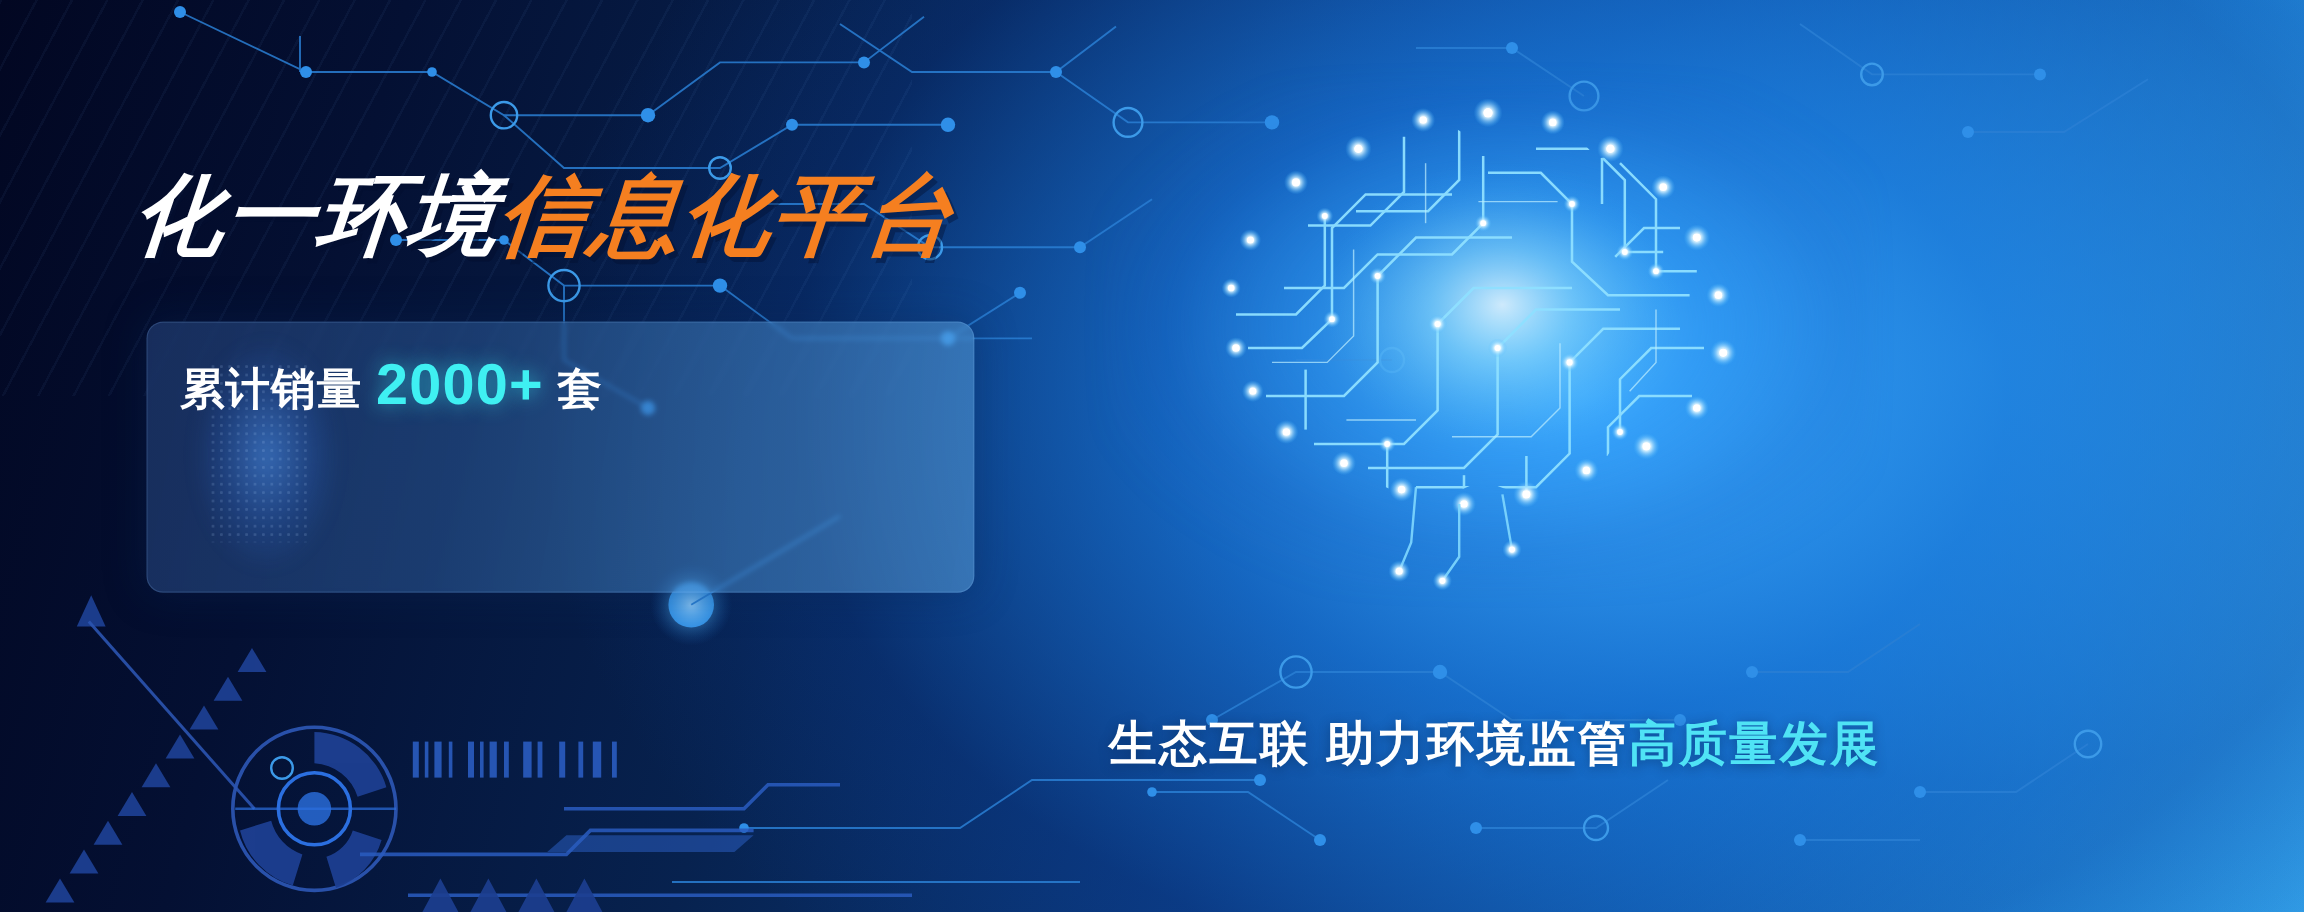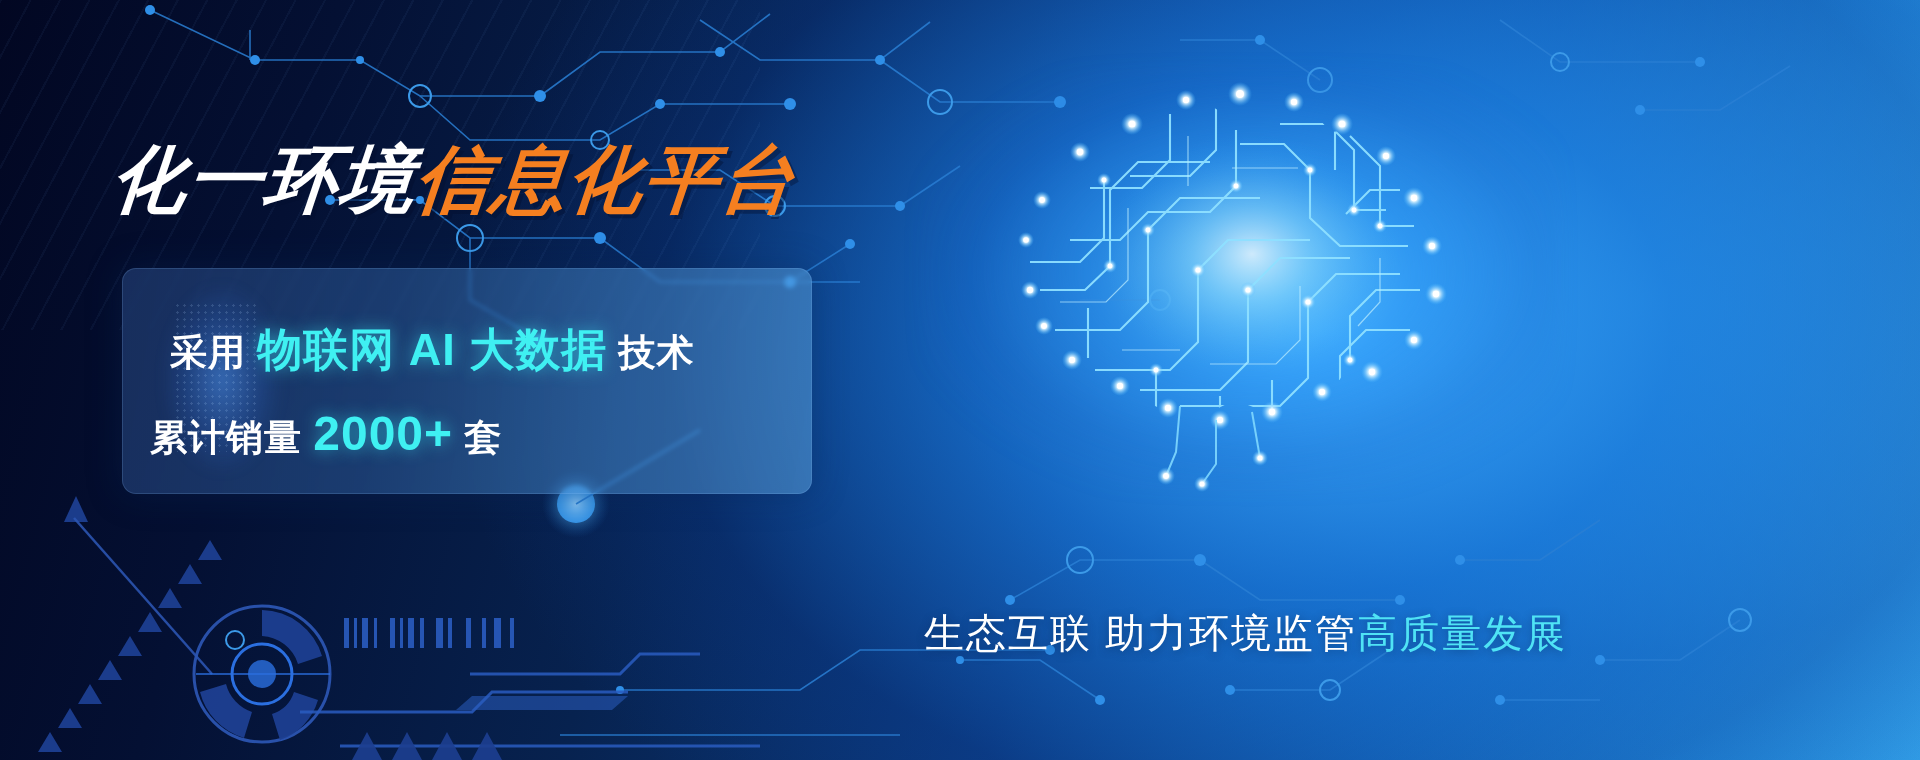--- a/index.html
+++ b/index.html
@@ -88,25 +88,24 @@
     transform:skewX(-5deg);
   }
   #main-title .t-white { color:#ffffff; text-shadow:4px 4px 0 rgba(3,14,48,0.55); }
   #main-title .t-orange { color:#f57f20; text-shadow:4px 4px 0 rgba(3,14,48,0.40); }
 
   
   #tagline {
     position:absolute; left:924px; top:592px;
     white-space:nowrap;
     font-size:40px;
-    font-weight:400;
+    font-weight:700;
     letter-spacing:2px;
     color:#ffffff;
     text-shadow:0 2px 10px rgba(0,30,70,0.45);
-    margin-top:14px;
   }
   #tagline .t-cyan { color:#4fe3f5; }
 
   
   #brain-wrap { position:absolute; left:880px; top:40px; width:720px; height:470px; }
   #brain-glow {
     position:absolute; left:40px; top:30px; width:640px; height:420px;
     background:radial-gradient(ellipse at 52% 48%, rgba(130,220,255,0.55) 0%, rgba(50,160,255,0.30) 34%, rgba(20,90,200,0.10) 60%, rgba(0,0,0,0) 78%);
     filter:blur(10px);
   }
@@ -433,23 +432,20 @@
       <polygon points="432,300 462,300 447,272"></polygon>
       <polygon points="472,300 502,300 487,272"></polygon>
     </g>
   </svg>
 
   <h1 id="main-title">
     <span class="t-white">化一环境</span><span class="t-orange">信息化平台</span>
   </h1>
 
   <div id="info-panel">
-    <div class="panel-line" id="panel-line-1">
-      <span>采用 </span><span class="hl">物联网 AI 大数据</span><span> 技术</span>
-    </div>
     <div class="panel-line" id="panel-line-2">
       <span>累计销量 </span><span class="hl">2000+</span><span> 套</span>
     </div>
   </div>
 
   <div id="tagline">
     <span>生态互联 助力环境监管</span><span class="t-cyan">高质量发展</span>
   </div>
 
 </div>

